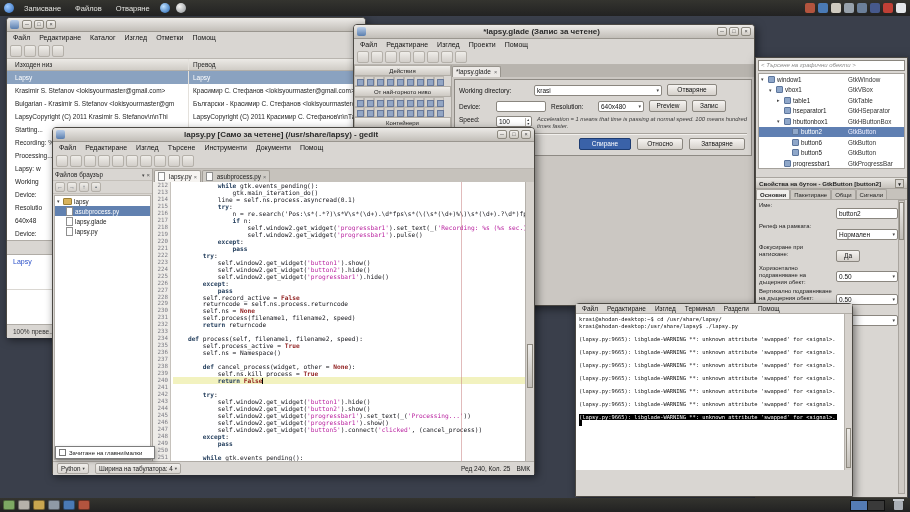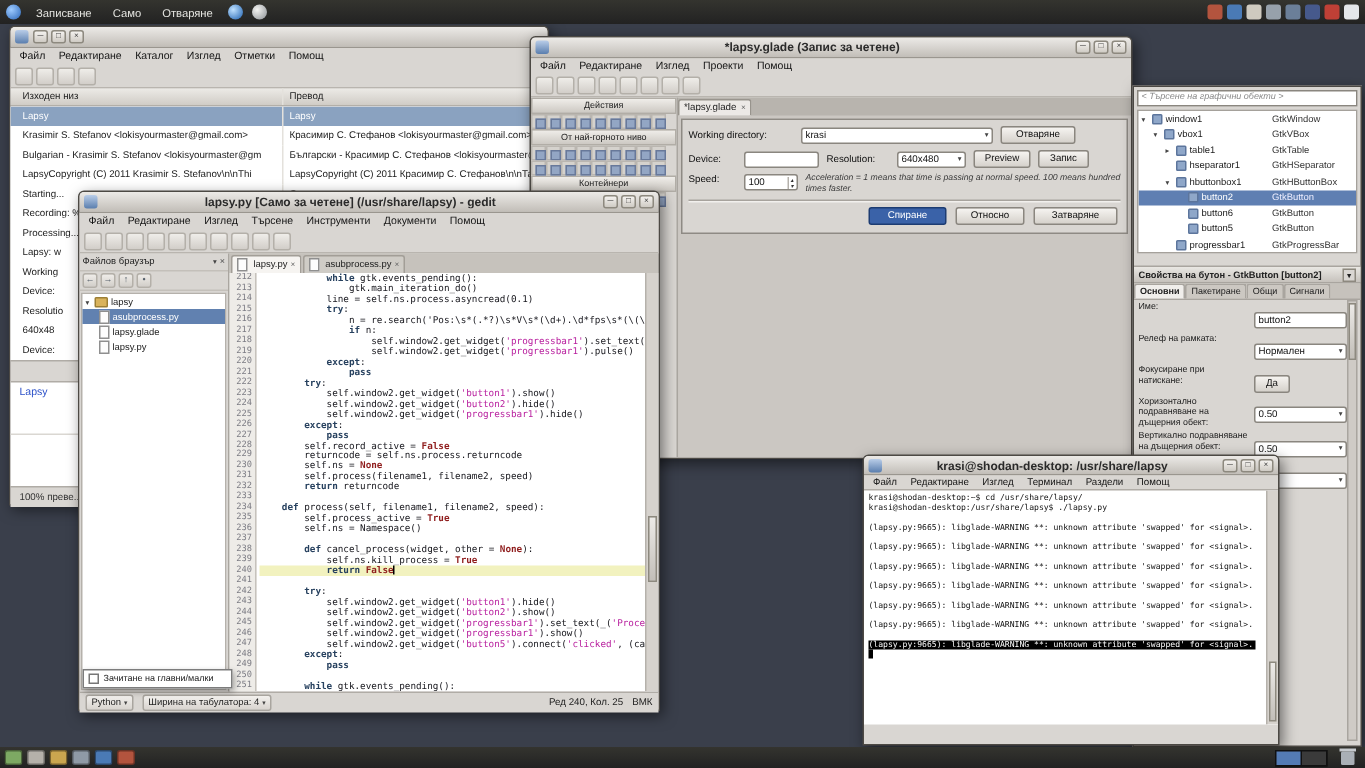--- a/index.html
+++ b/index.html
@@ -97,21 +97,21 @@
   #proprows{padding:2px 9px 2px 3px}
   .proprow{display:flex;gap:3px;margin-bottom:3px;align-items:flex-start}
   .proplab{flex:1;font-size:5.9px;line-height:6.8px;color:#1c1c1c}
   .propctl{flex:none;width:62px}
   .propctl .entry{width:100%}
   .propctl .btn{width:24px}
   .pscroll{position:absolute;right:2px;top:142px;bottom:3px;width:7px;background:#cfcbc6;border:1px solid #a9a59f}
   .pscroll i{position:absolute;left:0;right:0;top:1px;height:38px;background:linear-gradient(#eceae7,#c2beb8);border:1px solid #8d897f;display:block}
 
   
-  #gedit{left:52px;top:127px;width:388px;height:347px;z-index:30}
+  #gedit{left:52px;top:127px;width:483px;height:347px;z-index:30}
   #gedit .body{display:flex;height:292px}
   #gsidebar{width:100px;border-right:1px solid #aaa6a0;background:#d9d6d2;display:flex;flex-direction:column;overflow:hidden}
   .sbhead{height:12px;display:flex;align-items:center;font-size:6.3px;padding:0 2px;gap:2px;color:#222;border-bottom:1px solid #c4c0ba;white-space:nowrap}
   .sbicons{display:flex;gap:2px;padding:1px 2px;border-bottom:1px solid #c4c0ba}
   .sbicons .tbicon{width:10px;height:10px;font-size:6px;line-height:8px}
   #filetree{background:#fff;flex:1;border:1px solid #b5b1ab;margin:1px}
   .frow2{display:flex;align-items:center;height:10px;font-size:6.3px;color:#1a1a1a;white-space:nowrap;overflow:hidden}
   .frow2.fsel{background:#6181b0;color:#fff}
   .fexp{width:6px;font-size:5px;color:#444}
   .fldicon{width:9px;height:7px;background:#d9b35c;border:1px solid #9c7f35;border-radius:1px;margin-right:2px;flex:none}
@@ -155,21 +155,21 @@
   #tscroll i{position:absolute;left:1px;right:1px;bottom:2px;height:40px;background:linear-gradient(#eceae7,#c2beb8);border:1px solid #8d897f;display:block}
 </style>
 </head>
 <body>
 
 <div id="screen">
 
   <div id="toppanel" class="bar">
     <span class="plogo"></span>
     <span class="pmenu">Записване</span>
-    <span class="pmenu">Само</span>
+    <span class="pmenu">Файлов</span>
     <span class="pmenu">Отваряне</span>
     <span class="plaunch l1"></span>
     <span class="plaunch l2"></span>
     <span class="spacer"></span>
     <span id="tray">
         <span class="tray-ic" style="background: rgb(179, 84, 62);"></span>
         <span class="tray-ic" style="background: rgb(74, 122, 181);"></span>
         <span class="tray-ic" style="background: rgb(207, 202, 191);"></span>
         <span class="tray-ic" style="background: rgb(151, 161, 171);"></span>
         <span class="tray-ic" style="background: rgb(107, 127, 153);"></span>
@@ -690,29 +690,20 @@
       <span>ВМК</span>
     </div>
   </div>
 
   <div id="searchpopup">
     <span class="cbx"></span>
     <span>Зачитане на главни/малки</span>
   </div>
 
   <div id="terminal" class="win">
-    <div class="titlebar">
-      <span class="wicon"></span>
-      <span class="title">krasi@shodan-desktop: /usr/share/lapsy</span>
-      <span class="wbtns">
-          <span class="wbtn">─</span>
-          <span class="wbtn">□</span>
-          <span class="wbtn">×</span>
-        </span>
-    </div>
     <div class="menubar">
         <span class="mitem">Файл</span>
         <span class="mitem">Редактиране</span>
         <span class="mitem">Изглед</span>
         <span class="mitem">Терминал</span>
         <span class="mitem">Раздели</span>
         <span class="mitem">Помощ</span>
       </div>
     <div id="termbody">
       <div id="term-lines">

